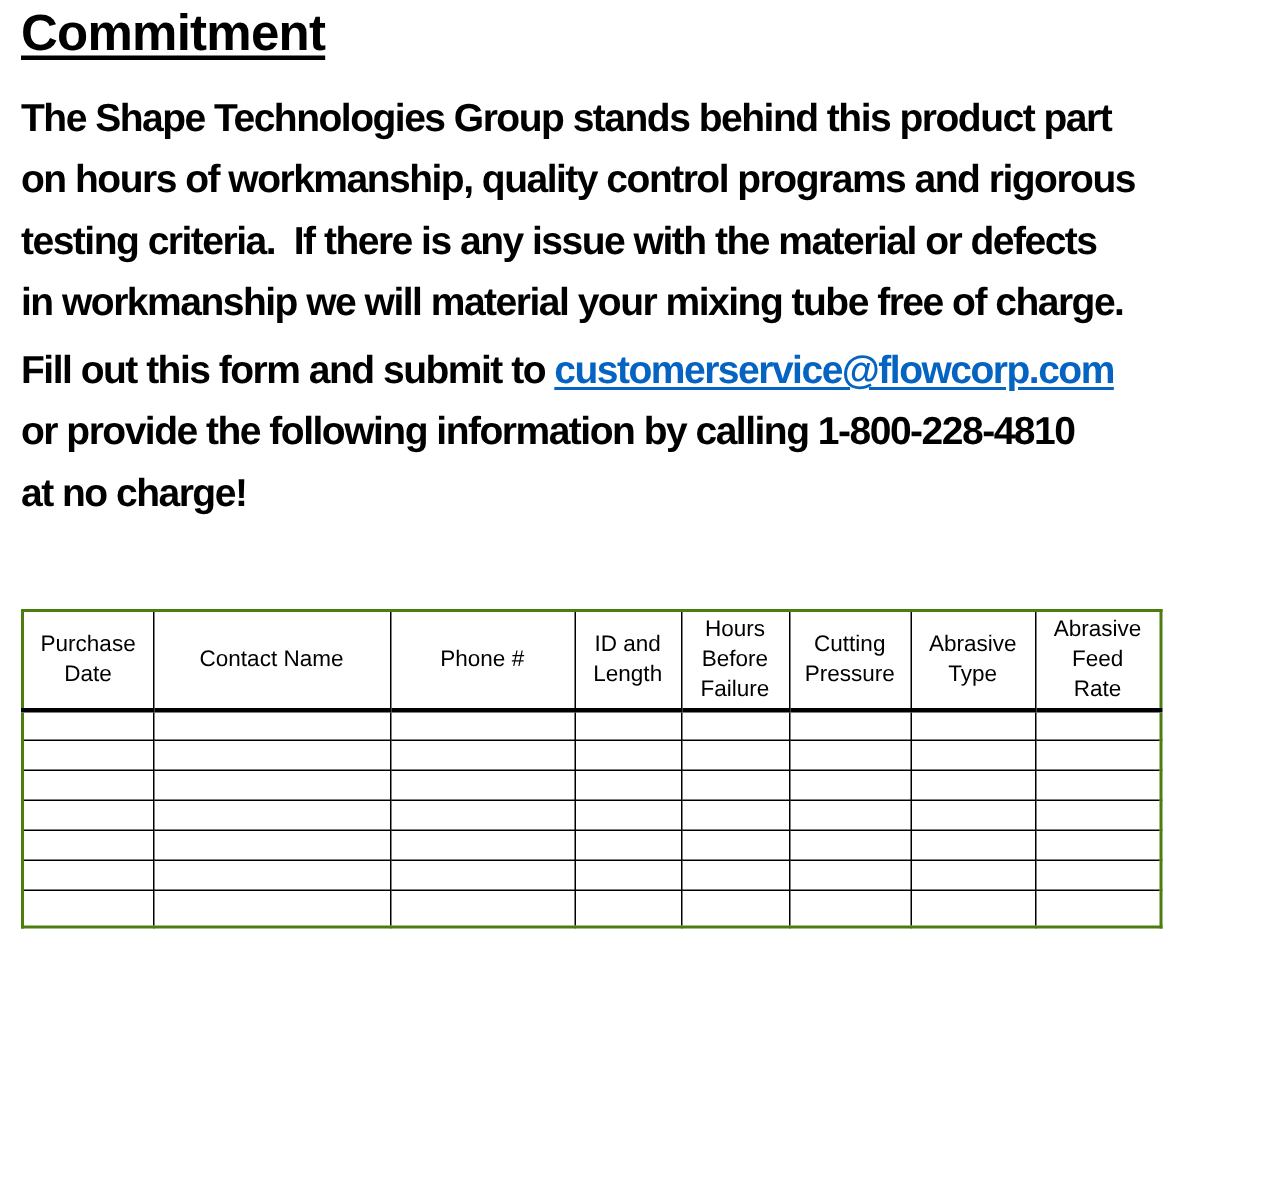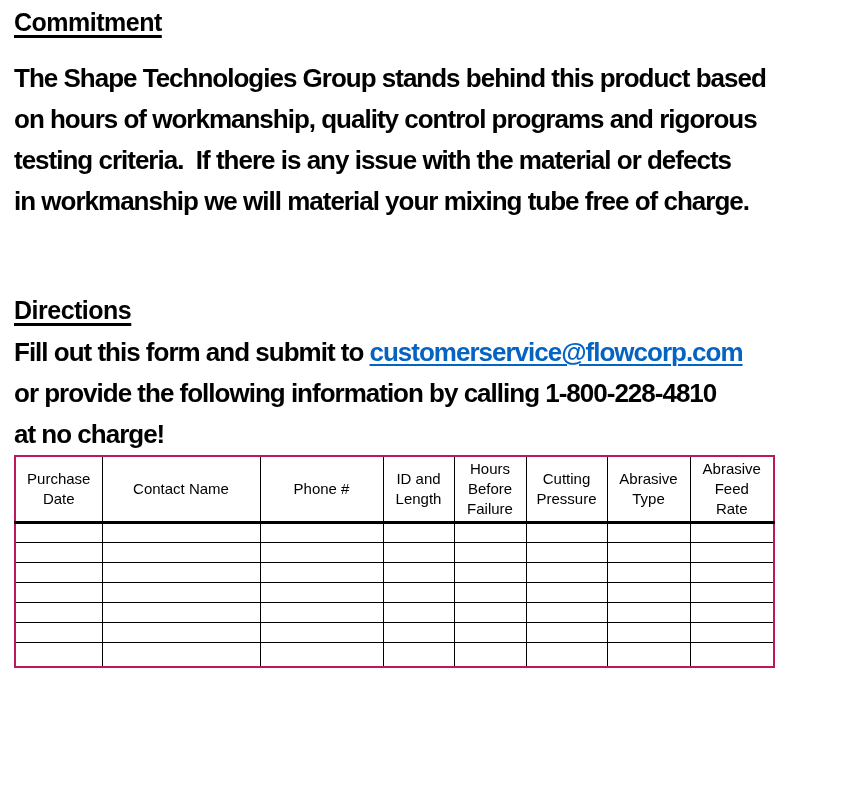--- a/index.html
+++ b/index.html
@@ -11,21 +11,21 @@
     font-family: "Liberation Sans", sans-serif;
     color: #000000;
   }
   .page {
     width: 857px;
     height: 802px;
     padding-left: 14px;
     padding-right: 6px;
   }
   .doc-heading {
-    font-size: 25px;
+    font-size: 34px;
     font-weight: 700;
     letter-spacing: -0.5px;
     line-height: 36px;
     text-decoration: underline;
     text-decoration-thickness: 2.5px;
     text-underline-offset: 4px;
     color: #000;
   }
   .heading-commitment { margin-top: 4px; }
   .heading-directions { margin-top: 70px; }
@@ -41,24 +41,25 @@
   }
   .email-link {
     color: #0563C1;
     font-weight: 700;
     text-decoration: underline;
     text-decoration-thickness: 2px;
     text-underline-offset: 3px;
     cursor: pointer;
   }
   table.form-table {
+    margin-top: 57px;
     border-collapse: collapse;
     table-layout: fixed;
     width: 759px;
-    border: 2px solid #be185d;
+    border: 2px solid #4d7c0f;
   }
   col.c1 { width: 87px; }
   col.c2 { width: 158px; }
   col.c3 { width: 123px; }
   col.c4 { width: 71px; }
   col.c5 { width: 72px; }
   col.c6 { width: 81px; }
   col.c7 { width: 83px; }
   col.c8 { width: 84px; }
   .form-table th {
@@ -82,27 +83,26 @@
   .form-table tr.last-row td { height: 24px; }
 </style>
 </head>
 <body>
 
 <div class="page">
 
   <div class="doc-heading heading-commitment">Commitment</div>
 
   <div class="para">
-    <div class="tline">The Shape Technologies Group stands behind this product based</div>
+    <div class="tline">The Shape Technologies Group stands behind this product part</div>
     <div class="tline">on hours of workmanship, quality control programs and rigorous</div>
     <div class="tline">testing criteria.  If there is any issue with the material or defects</div>
     <div class="tline">in workmanship we will material your mixing tube free of charge.</div>
   </div>
 
-  <div class="doc-heading heading-directions">Directions</div>
 
   <div class="para para-directions">
     <div class="tline"><span>Fill out this form and submit to </span><a class="email-link">customerservice@flowcorp.com</a></div>
     <div class="tline">or provide the following information by calling 1-800-228-4810</div>
     <div class="tline">at no charge!</div>
   </div>
 
   <table class="form-table">
     <colgroup>
       <col class="c1">

